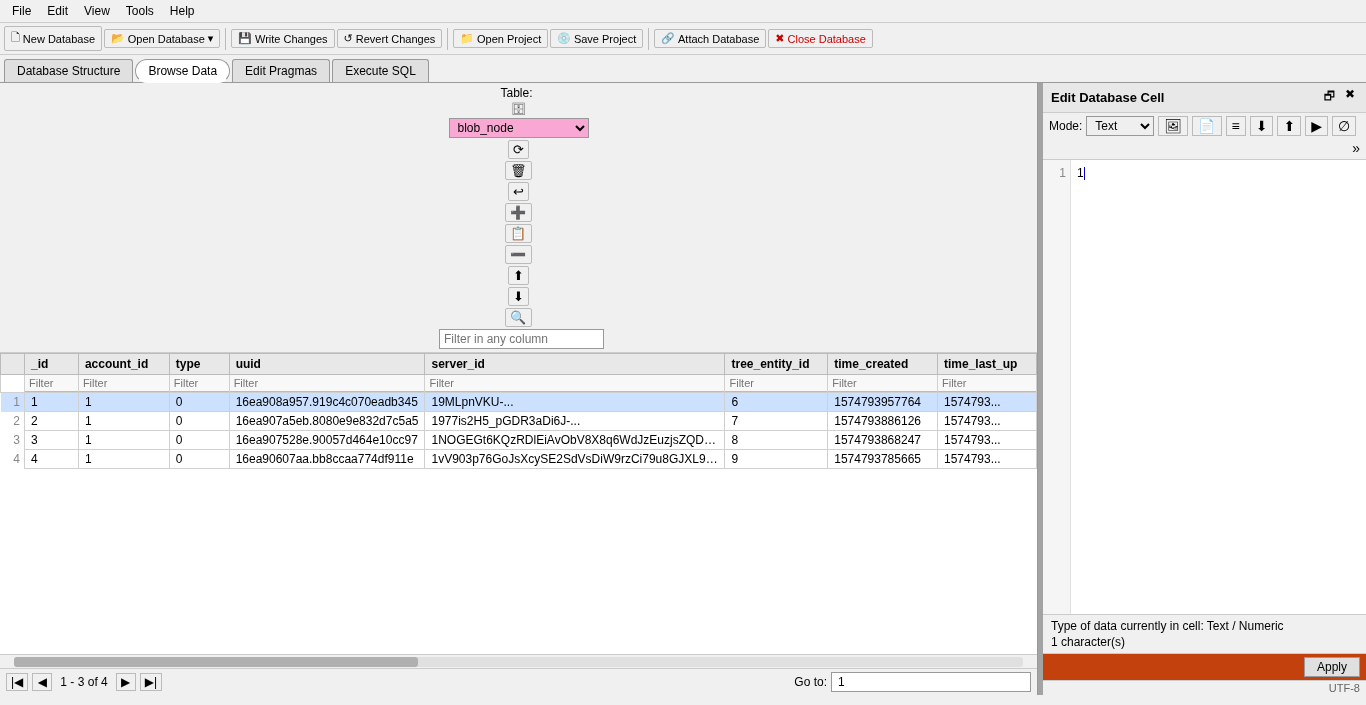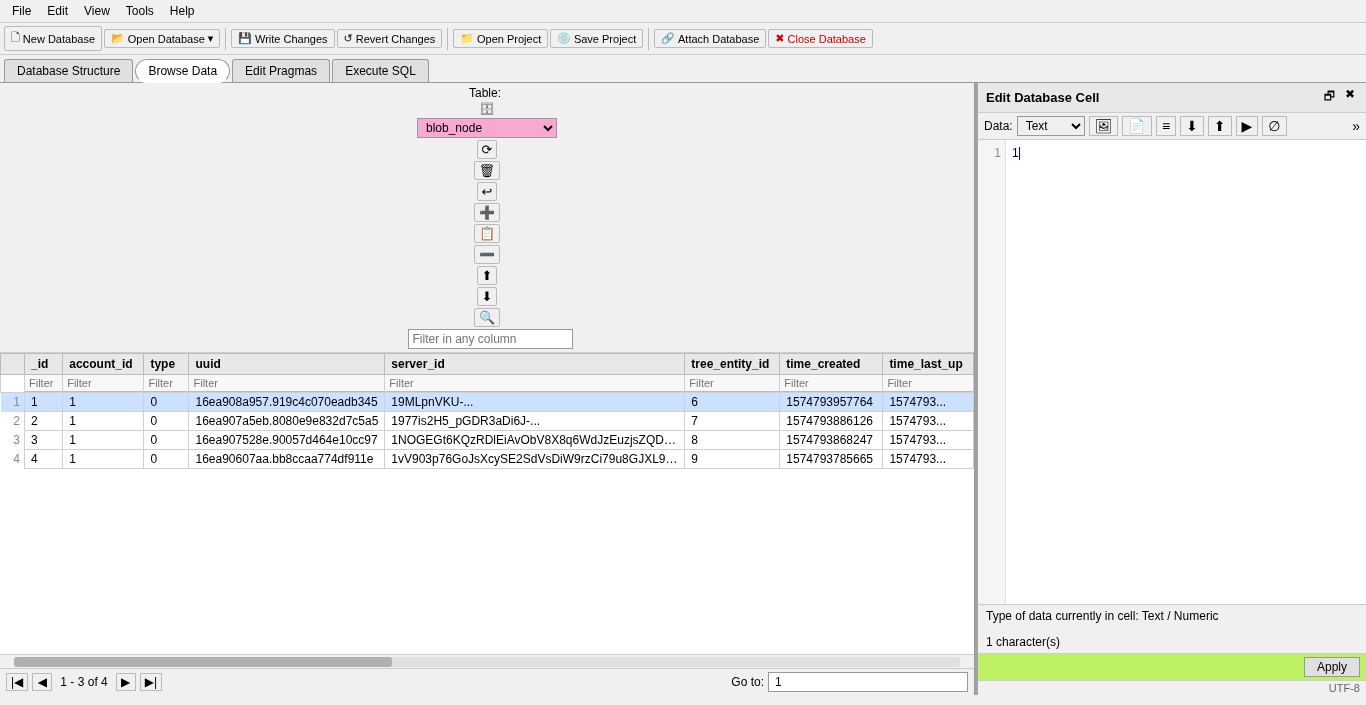--- a/index.html
+++ b/index.html
@@ -48,36 +48,36 @@
     .page-info { font-size: 12px; margin: 0 4px; }
     .goto-label { font-size: 12px; margin-left: auto; }
     .goto-input { border: 1px solid #999; padding: 2px 6px; font-size: 12px; width: 200px; }
 
     
     .scrollbar-h { height: 14px; background: #f0f0f0; border-top: 1px solid #ccc; display: flex; align-items: center; }
     .scrollbar-h-track { flex: 1; background: #e0e0e0; height: 10px; margin: 2px 14px; border-radius: 3px; position: relative; }
     .scrollbar-h-thumb { position: absolute; left: 0; top: 0; width: 40%; height: 100%; background: #b0b0b0; border-radius: 3px; }
 
     
-    .right-panel { width: 391px; display: flex; flex-direction: column; background: #f8f8f8; border-left: 3px solid #a3a3a3; }
+    .right-panel { width: 328px; display: flex; flex-direction: column; background: #f8f8f8; border-left: 5px solid #a3a3a3; }
     .right-panel-header { display: flex; align-items: center; justify-content: space-between; padding: 4px 8px; background: #e8e8e8; border-bottom: 1px solid #ccc; }
     .right-panel-title { font-size: 13px; font-weight: bold; }
     .right-panel-controls { display: flex; gap: 4px; }
     .panel-ctrl-btn { font-size: 12px; cursor: pointer; padding: 0 3px; }
 
     .mode-bar { display: flex; align-items: center; padding: 3px 6px; background: #f0f0f0; border-bottom: 1px solid #ccc; gap: 4px; flex-wrap: wrap; }
     .mode-label { font-size: 12px; }
     .mode-select { font-size: 12px; border: 1px solid #999; padding: 1px 4px; }
     .mode-icon-btn { padding: 1px 5px; border: 1px solid #bbb; background: #f0f0f0; cursor: pointer; font-size: 14px; }
     .mode-overflow { font-size: 14px; margin-left: auto; cursor: pointer; }
 
     .cell-meta { padding: 4px 8px; border-top: 1px solid #ccc; background: #f0f0f0; }
-    .cell-type { font-size: 12px; margin-bottom: 12px; }
+    .cell-type { font-size: 12px; margin-bottom: 2px; }
     .cell-chars { font-size: 12px; }
-    .apply-bar { display: flex; align-items: center; justify-content: flex-end; padding: 3px 6px; border-top: 1px solid #ccc; background: #bef264; gap: 4px; }
+    .apply-bar { display: flex; align-items: center; justify-content: flex-end; padding: 3px 6px; border-top: 1px solid #ccc; background: #c2410c; gap: 4px; }
     .apply-btn { padding: 2px 12px; border: 1px solid #999; background: #e0e0e0; cursor: pointer; font-size: 12px; }
     .encoding-label { font-size: 11px; color: #666; text-align: right; padding: 1px 6px; background: #f0f0f0; border-top: 1px solid #ccc; }
 
     
     .cursor { display: inline-block; width: 1px; height: 13px; background: #0000cc; vertical-align: middle; animation: blink 1s step-end infinite; }
     @keyframes blink { 50% { opacity: 0; } }
 
     .cell-editor-area { display: flex; flex: 1; }
     .line-num-col { width: 28px; background: #f5f5f5; border-right: 1px solid #e0e0e0; text-align: right; padding: 4px 4px 0 0; color: #888; font-size: 12px; line-height: 19px; flex-shrink: 0; }
     .cell-text-area { flex: 1; padding: 4px 6px; font-size: 12px; line-height: 19px; background: #fff; }
@@ -254,21 +254,21 @@
   <div class="right-panel">
     <div class="right-panel-header">
       <span class="right-panel-title">Edit Database Cell</span>
       <div class="right-panel-controls">
         <span class="panel-ctrl-btn">🗗</span>
         <span class="panel-ctrl-btn">✖</span>
       </div>
     </div>
 
     <div class="mode-bar">
-      <span class="mode-label">Data:</span>
+      <span class="mode-label">Mode:</span>
       <select class="mode-select"><option selected="">Text</option><option>Binary</option><option>Null</option><option>Real</option><option>Integer</option></select>
       <button class="mode-icon-btn" title="Image">🖼</button>
       <button class="mode-icon-btn" title="Text">📄</button>
       <button class="mode-icon-btn" title="List">≡</button>
       <button class="mode-icon-btn" title="Export">⬇</button>
       <button class="mode-icon-btn" title="Import">⬆</button>
       <button class="mode-icon-btn" title="Forward">▶</button>
       <button class="mode-icon-btn" title="Null">∅</button>
       <span class="mode-overflow">»</span>
     </div>

